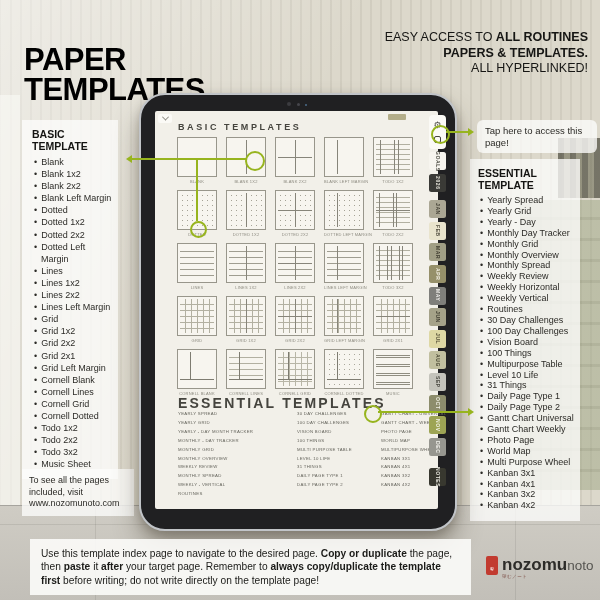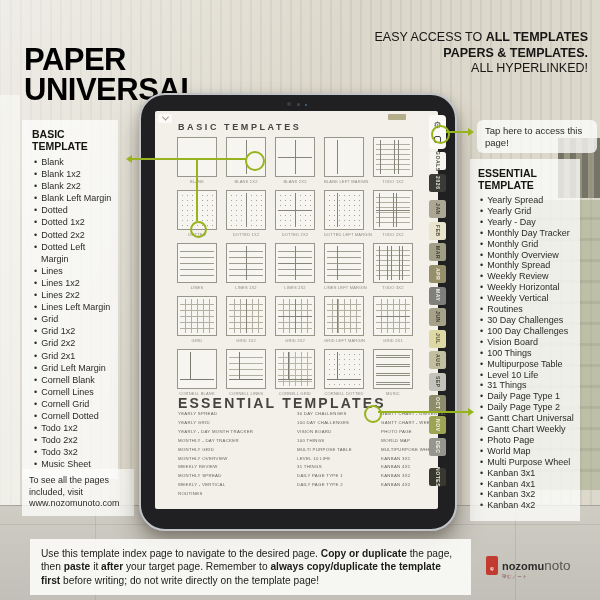--- a/index.html
+++ b/index.html
@@ -161,43 +161,43 @@
   .arrow-l{width:0;height:0;border-top:4px solid transparent;border-bottom:4px solid transparent;border-right:6px solid;}
   .arrow-r{width:0;height:0;border-top:4px solid transparent;border-bottom:4px solid transparent;border-left:6px solid;}
   
   .footer-bar{position:absolute;left:30px;top:539px;width:441px;box-sizing:border-box;
     background:rgba(253,253,251,.88);padding:8px 11px;font-size:10.2px;line-height:13.4px;color:#1b1b18;z-index:7;}
   .seg-true{font-weight:800;}
   .logo{position:absolute;left:486px;top:556px;display:flex;align-items:flex-start;z-index:7;}
   .logo-badge{width:12px;height:19px;background:#c23b30;border-radius:2px;margin-right:4px;
     color:#fff;font-size:3.5px;line-height:4px;overflow:hidden;writing-mode:vertical-rl;
     display:flex;align-items:center;justify-content:center;}
-  .logo-bold{font-size:11px;font-weight:800;color:#2d2c29;line-height:14px;margin-top:32px;}
+  .logo-bold{font-size:17px;font-weight:800;color:#2d2c29;line-height:14px;margin-top:32px;}
   .logo-light{font-size:13.5px;font-weight:400;color:#555450;line-height:14px;}
   .logo-sub{font-size:4.5px;color:#7a4a42;letter-spacing:.5px;}
 </style>
 </head>
 <body>
 
 <div class="stage">
   <div class="bg-wall"></div>
   <div class="bg-pillar"></div>
   <div class="bg-crate-top"></div>
   <div class="bg-crate-mid"></div>
   <div class="bg-floor"></div>
   <div class="bg-seam-h"></div>
   <div class="bg-seam-v1"></div>
   <div class="bg-seam-v2"></div>
 
   <h1 class="title">
     <span>PAPER</span><br>
-    <span>UNIVERSAL</span>
+    <span>TEMPLATES</span>
   </h1>
   <div class="tagline">
-    <div><span>EASY ACCESS TO </span><b>ALL TEMPLATES</b></div>
+    <div><span>EASY ACCESS TO </span><b>ALL ROUTINES</b></div>
     <div><b>PAPERS &amp; TEMPLATES.</b></div>
     <div>ALL HYPERLINKED!</div>
   </div>
 
   <aside class="panel left-panel">
     <h2 class="panel-title">BASIC TEMPLATE</h2>
     <ul class="plist">
 
     <li>Blank</li>
         <li>Blank 1x2</li>

